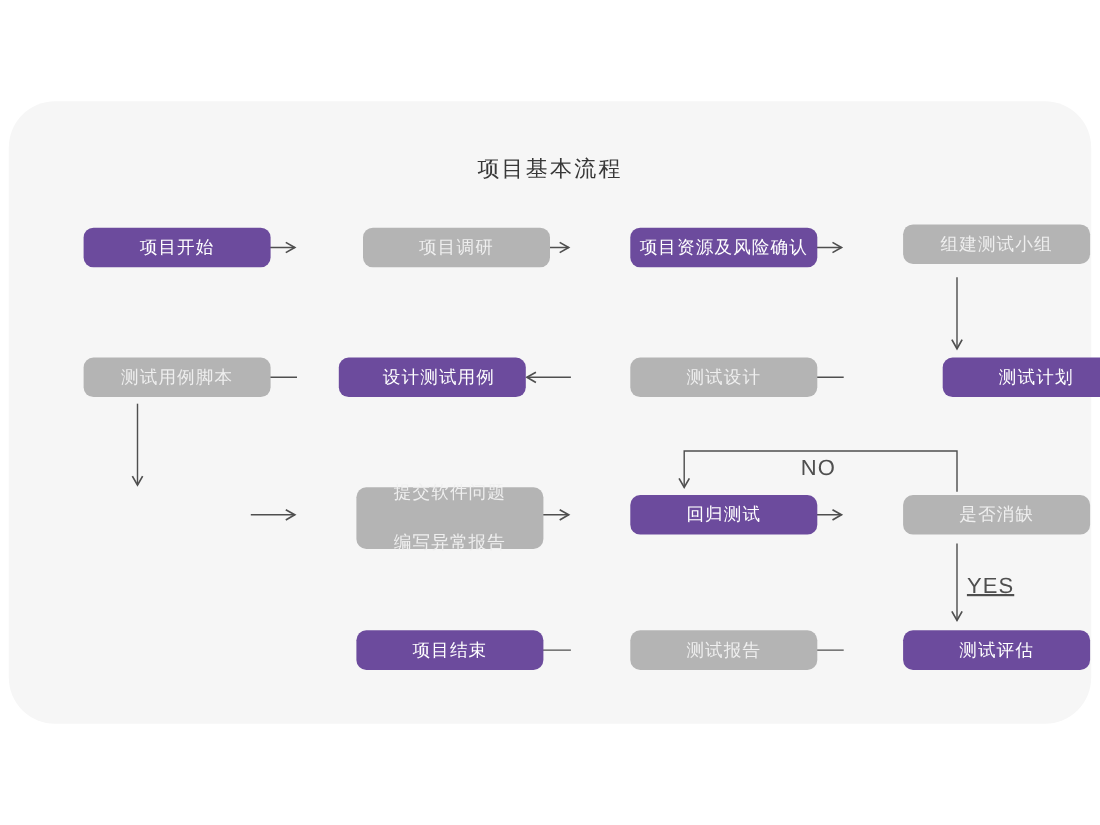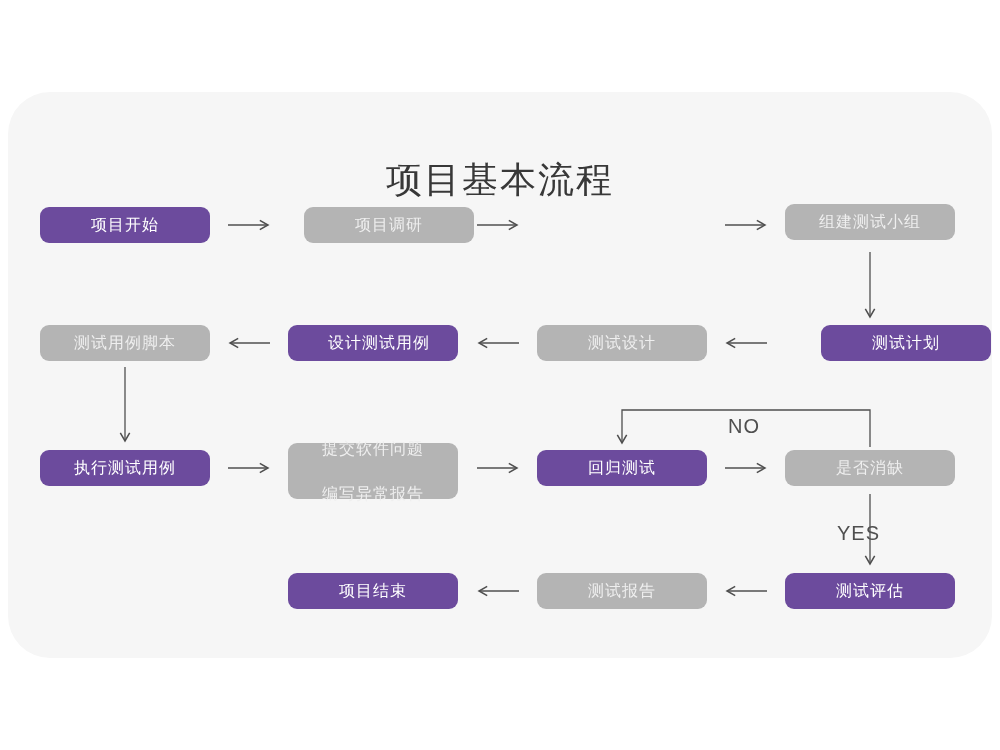--- a/index.html
+++ b/index.html
@@ -20,40 +20,41 @@
     left: 8px;
     top: 92px;
     width: 984px;
     height: 566px;
     background: var(--card-bg, #f6f6f6);
     border-radius: 42px;
   }
   .title {
     position: absolute;
     left: 0;
-    top: 156px;
+    top: 140px;
     width: 1000px;
     text-align: center;
-    font-size: 36px;
+    font-size: 20px;
     letter-spacing: 2px;
     color: var(--title-color, #383838);
   }
   .node {
     position: absolute;
     width: 170px;
     height: 36px;
     border-radius: 9px;
     display: flex;
     flex-direction: column;
     align-items: center;
     justify-content: center;
     font-size: 16px;
     letter-spacing: 1px;
     text-align: center;
     box-sizing: border-box;
+    margin-left: 36px;
   }
   .node.purple {
     background: var(--purple-box, #6c4b9d);
     color: var(--purple-text, #ffffff);
   }
   .node.gray {
     background: var(--gray-box, #b4b4b4);
     color: var(--gray-text, #efefef);
   }
   .node.tall {
@@ -112,32 +113,32 @@
       <polyline points="870,447 870,410 622,410 622,443" marker-end="url(#arrow)"></polyline>
 
       <line x1="870" y1="494" x2="870" y2="564" marker-end="url(#arrow)"></line>
 
       <line x1="767" y1="591" x2="727" y2="591" marker-end="url(#arrow)"></line>
       <line x1="519" y1="591" x2="479" y2="591" marker-end="url(#arrow)"></line>
     </g>
   </svg>
 
   <div class="edge-label" style="left:728px; top:415px;">NO</div>
-  <div class="edge-label" style="left:837px; top:522px;">YES</div>
+  <div class="edge-label" style="left:879px; top:522px;text-decoration:underline;">YES</div>
 
   <div class="node purple" style="left:40px;  top:207px;">项目开始</div>
-  <div class="node gray" style="left:304px; top:207px;">项目调研</div>
+  <div class="node gray" style="left:294px; top:207px;">项目调研</div>
+  <div class="node purple" style="left:537px; top:207px;">项目资源及风险确认</div>
   <div class="node gray" style="left:785px; top:204px;">组建测试小组</div>
 
   <div class="node gray" style="left:40px;  top:325px;">测试用例脚本</div>
-  <div class="node purple" style="left:288px; top:325px;padding-left:12px;">设计测试用例</div>
+  <div class="node purple" style="left:272px; top:325px;padding-left:12px;">设计测试用例</div>
   <div class="node gray" style="left:537px; top:325px;">测试设计</div>
   <div class="node purple" style="left:821px; top:325px;">测试计划</div>
 
-  <div class="node purple" style="left:40px;  top:450px;">执行测试用例</div>
   <div class="node gray tall" style="left:288px; top:443px;">
     <span>提交软件问题</span>
     <span>编写异常报告</span>
   </div>
   <div class="node purple" style="left:537px; top:450px;">回归测试</div>
   <div class="node gray" style="left:785px; top:450px;">是否消缺</div>
 
   <div class="node purple" style="left:288px; top:573px;">项目结束</div>
   <div class="node gray" style="left:537px; top:573px;font-family:Liberation Serif, serif;">测试报告</div>
   <div class="node purple" style="left:785px; top:573px;text-align:right;">测试评估</div>

